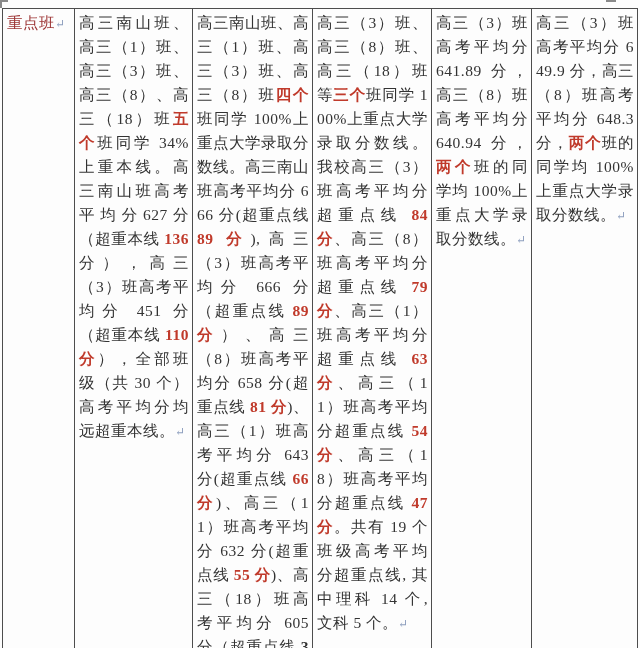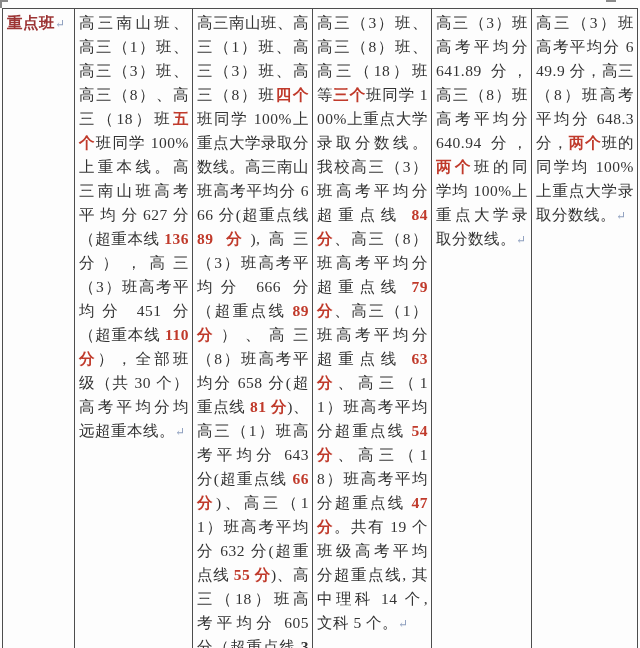--- a/index.html
+++ b/index.html
@@ -39,21 +39,21 @@
     word-break:break-all;
   }
   col.c0{width:72px;}
   col.c1{width:118px;}
   col.c2{width:120px;}
   col.c3{width:119px;}
   col.c4{width:100px;}
   col.c5{width:106px;}
   .r{color:var(--red);font-weight:bold;margin-top:26px;}
   .b{font-weight:bold;}
-  .h{color:var(--header-red);font-weight:bold;margin-top:36px;}
+  .h{color:var(--header-red);font-weight:normal;margin-top:36px;}
   .m{color:var(--mark);font-size:12px;font-weight:normal;letter-spacing:0;}
   .corner-mark{
     position:absolute;
     background:transparent;
     border-left:2px solid #8a8a8a;
     border-top:2px solid #8a8a8a;
     width:8px;height:8px;
   }
   .corner-mark.tl{left:0;top:0;}
   .corner-mark.tr{left:606px;top:0;width:10px;height:6px;border-left:none;}
@@ -69,20 +69,20 @@
     <col class="c0">
       <col class="c1">
       <col class="c2">
       <col class="c3">
       <col class="c4">
       <col class="c5">
   </colgroup>
   <tbody>
     <tr>
       <td><span class="h">重点班</span><span class="m">↵</span></td>
-      <td><span>高三南山班、高三（1）班、高三（3）班、高三（8）、高三（18）班</span><span class="r">五个</span><span>班同学 100%上重本线。高三南山班高考平均分627分（超重本线 </span><span class="r">136</span><span> 分），高三（3）班高考平均分 451 分（超重本线 </span><span class="r">110 分</span><span>），全部班级（共 30 个）高考平均分均远超重本线。</span><span class="m">↵</span></td>
+      <td><span>高三南山班、高三（1）班、高三（3）班、高三（8）、高三（18）班</span><span class="r">五个</span><span>班同学 34%上重本线。高三南山班高考平均分627分（超重本线 </span><span class="r">136</span><span> 分），高三（3）班高考平均分 451 分（超重本线 </span><span class="r">110 分</span><span>），全部班级（共 30 个）高考平均分均远超重本线。</span><span class="m">↵</span></td>
       <td><span>高三南山班、高三（1）班、高三（3）班、高三（8）班</span><span class="r">四个</span><span>班同学 100%上重点大学录取分数线。高三南山班高考平均分 666 分(超重点线 </span><span class="r">89 分</span><span>),高三（3）班高考平均分 666 分（超重点线 </span><span class="r">89 分</span><span>）、高三（8）班高考平均分 658 分(超重点线 </span><span class="r">81 分</span><span>)、高三（1）班高考平均分 643 分(超重点线 </span><span class="r">66 分</span><span>)、高三（11）班高考平均分 632 分(超重点线 </span><span class="r">55 分</span><span>)、高三（18）班高考平均分 605 分（超重点线 </span><span class="b">31 分</span></td>
       <td><span>高三（3）班、高三（8）班、高三（18）班等</span><span class="r">三个</span><span>班同学 100%上重点大学录取分数线。我校高三（3）班高考平均分超重点线 </span><span class="r">84 分</span><span>、高三（8）班高考平均分超重点线 </span><span class="r">79 分</span><span>、高三（1）班高考平均分超重点线 </span><span class="r">63 分</span><span>、高三（11）班高考平均分超重点线 </span><span class="r">54 分</span><span>、高三（18）班高考平均分超重点线 </span><span class="r">47 分</span><span>。共有 19 个班级高考平均分超重点线, 其中理科 14 个, 文科 5 个。</span><span class="m">↵</span></td>
       <td><span>高三（3）班高考平均分 641.89 分，高三（8）班高考平均分 640.94 分，</span><span class="r">两个</span><span>班的同学均 100%上重点大学录取分数线。</span><span class="m">↵</span></td>
       <td><span>高三（3）班高考平均分 649.9 分，高三（8）班高考平均分 648.3 分，</span><span class="r">两个</span><span>班的同学均 100%上重点大学录取分数线。</span><span class="m">↵</span></td>
     </tr>
   </tbody>
 </table>
 
 </body></html>

